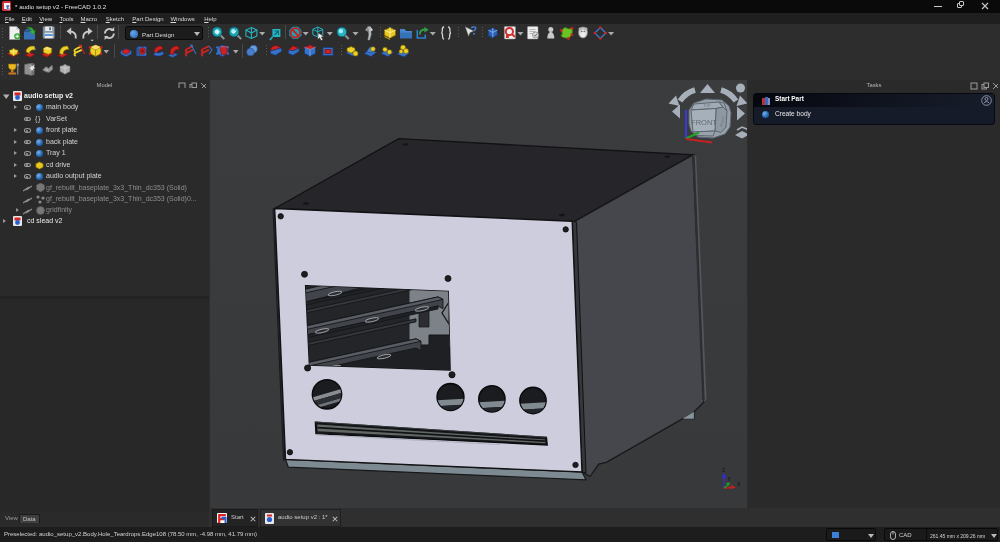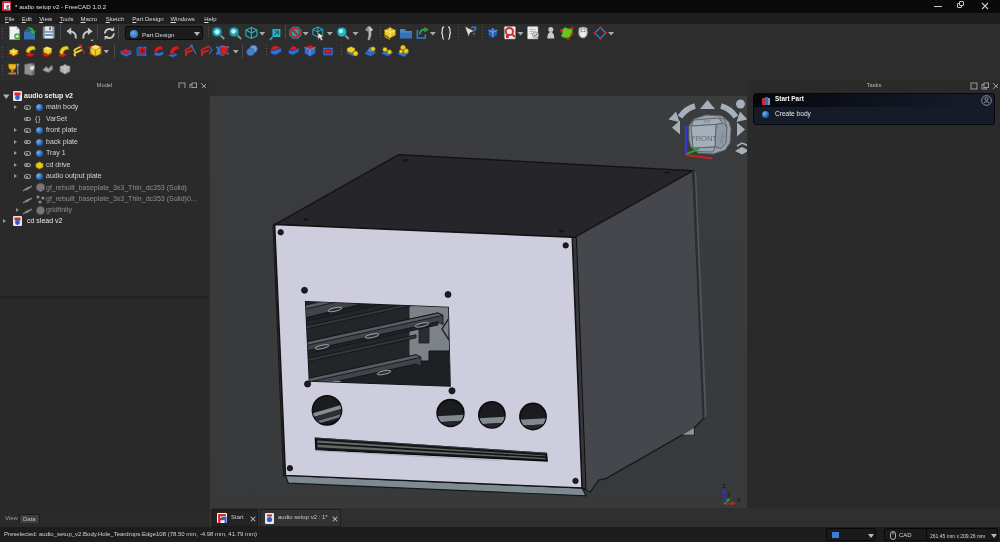--- a/index.html
+++ b/index.html
@@ -468,21 +468,21 @@
           <span class="abs" style="left:27px;top:1px">cd slead v2</span>
         </div>
     </div>
     <div class="abs" style="left:0;top:216px;width:209px;height:3px;background:#232323;"></div>
     <div class="abs" style="left:0;top:219px;width:209px;height:213px;background:#282828;"></div>
     <div class="abs" style="left:0;top:432px;width:209px;height:16px;background:#2a2a2a;font-size:6px;color:#c4c4c4;">
       <span class="abs" style="left:2px;top:2px;padding:1px 3px;background:#2a2a2a;color:#9a9a9a;">View</span>
       <span class="abs" style="left:19px;top:2px;padding:1px 3px;background:#3e3e3e;border:1px solid #1a1a1a;border-bottom:0;">Data</span>
     </div>
   </div>
-  <div id="viewport" class="abs" style="left:210px;top:96px;width:537px;height:428px;background:linear-gradient(#3b3c3e,#38393b);">
+  <div id="viewport" class="abs" style="left:210px;top:80px;width:537px;height:428px;background:linear-gradient(#3b3c3e,#38393b);">
   <svg width="537" height="428" viewBox="0 0 537 428" style="position:absolute;left:0;top:0">
     <defs>
       <clipPath id="cutclip">
             <polygon points="95.7,205.7 238.1,211.5 240,290 99.5,285.1"></polygon>
           </clipPath>
       <clipPath id="k1">
             <circle cx="117" cy="314.3" r="14.2"></circle>
           </clipPath>
       <clipPath id="k2">
             <circle cx="240.5" cy="317" r="13"></circle>

